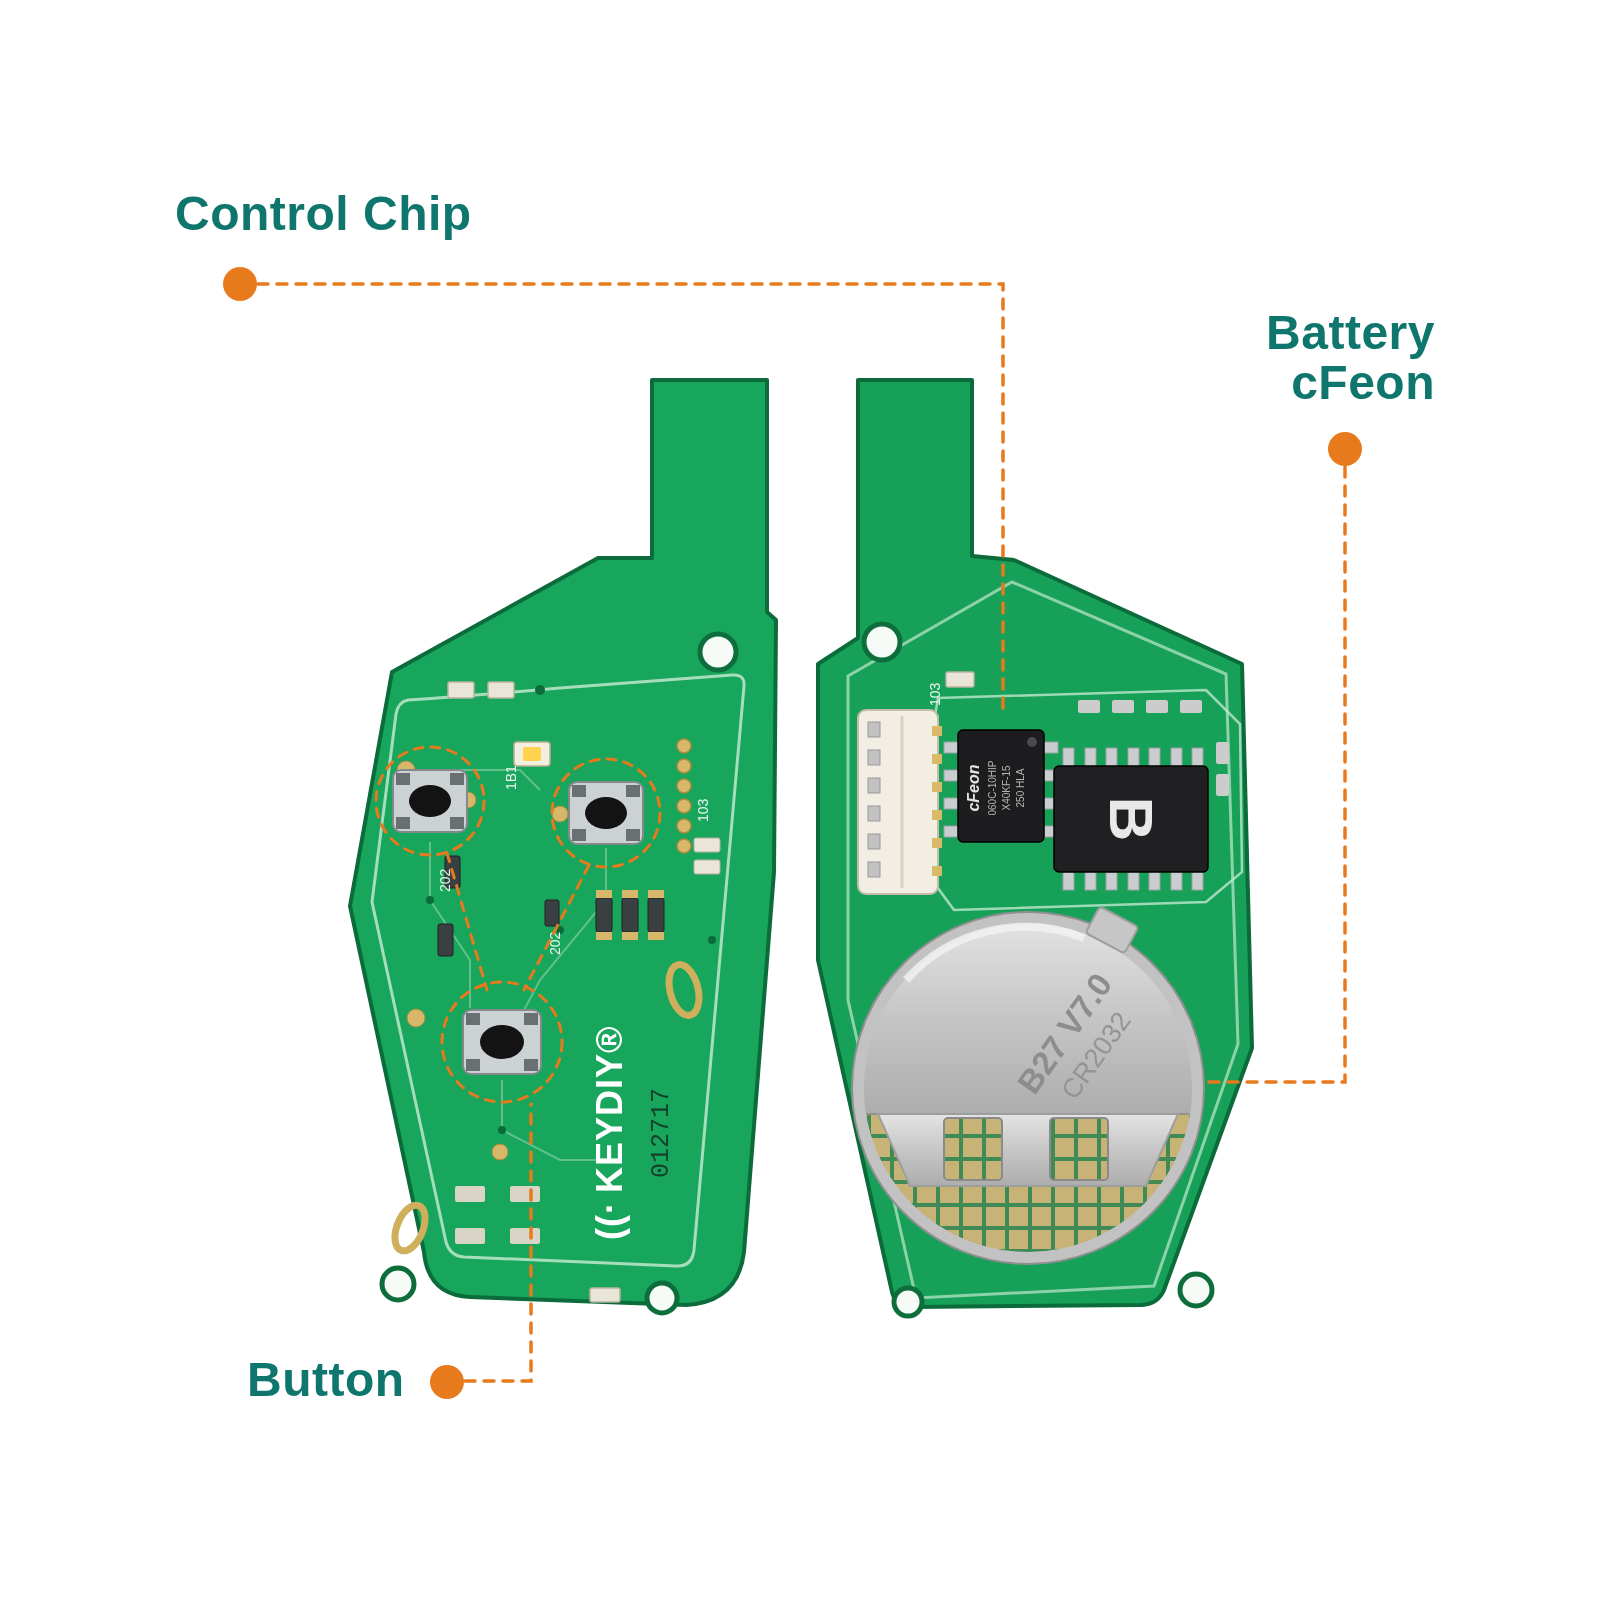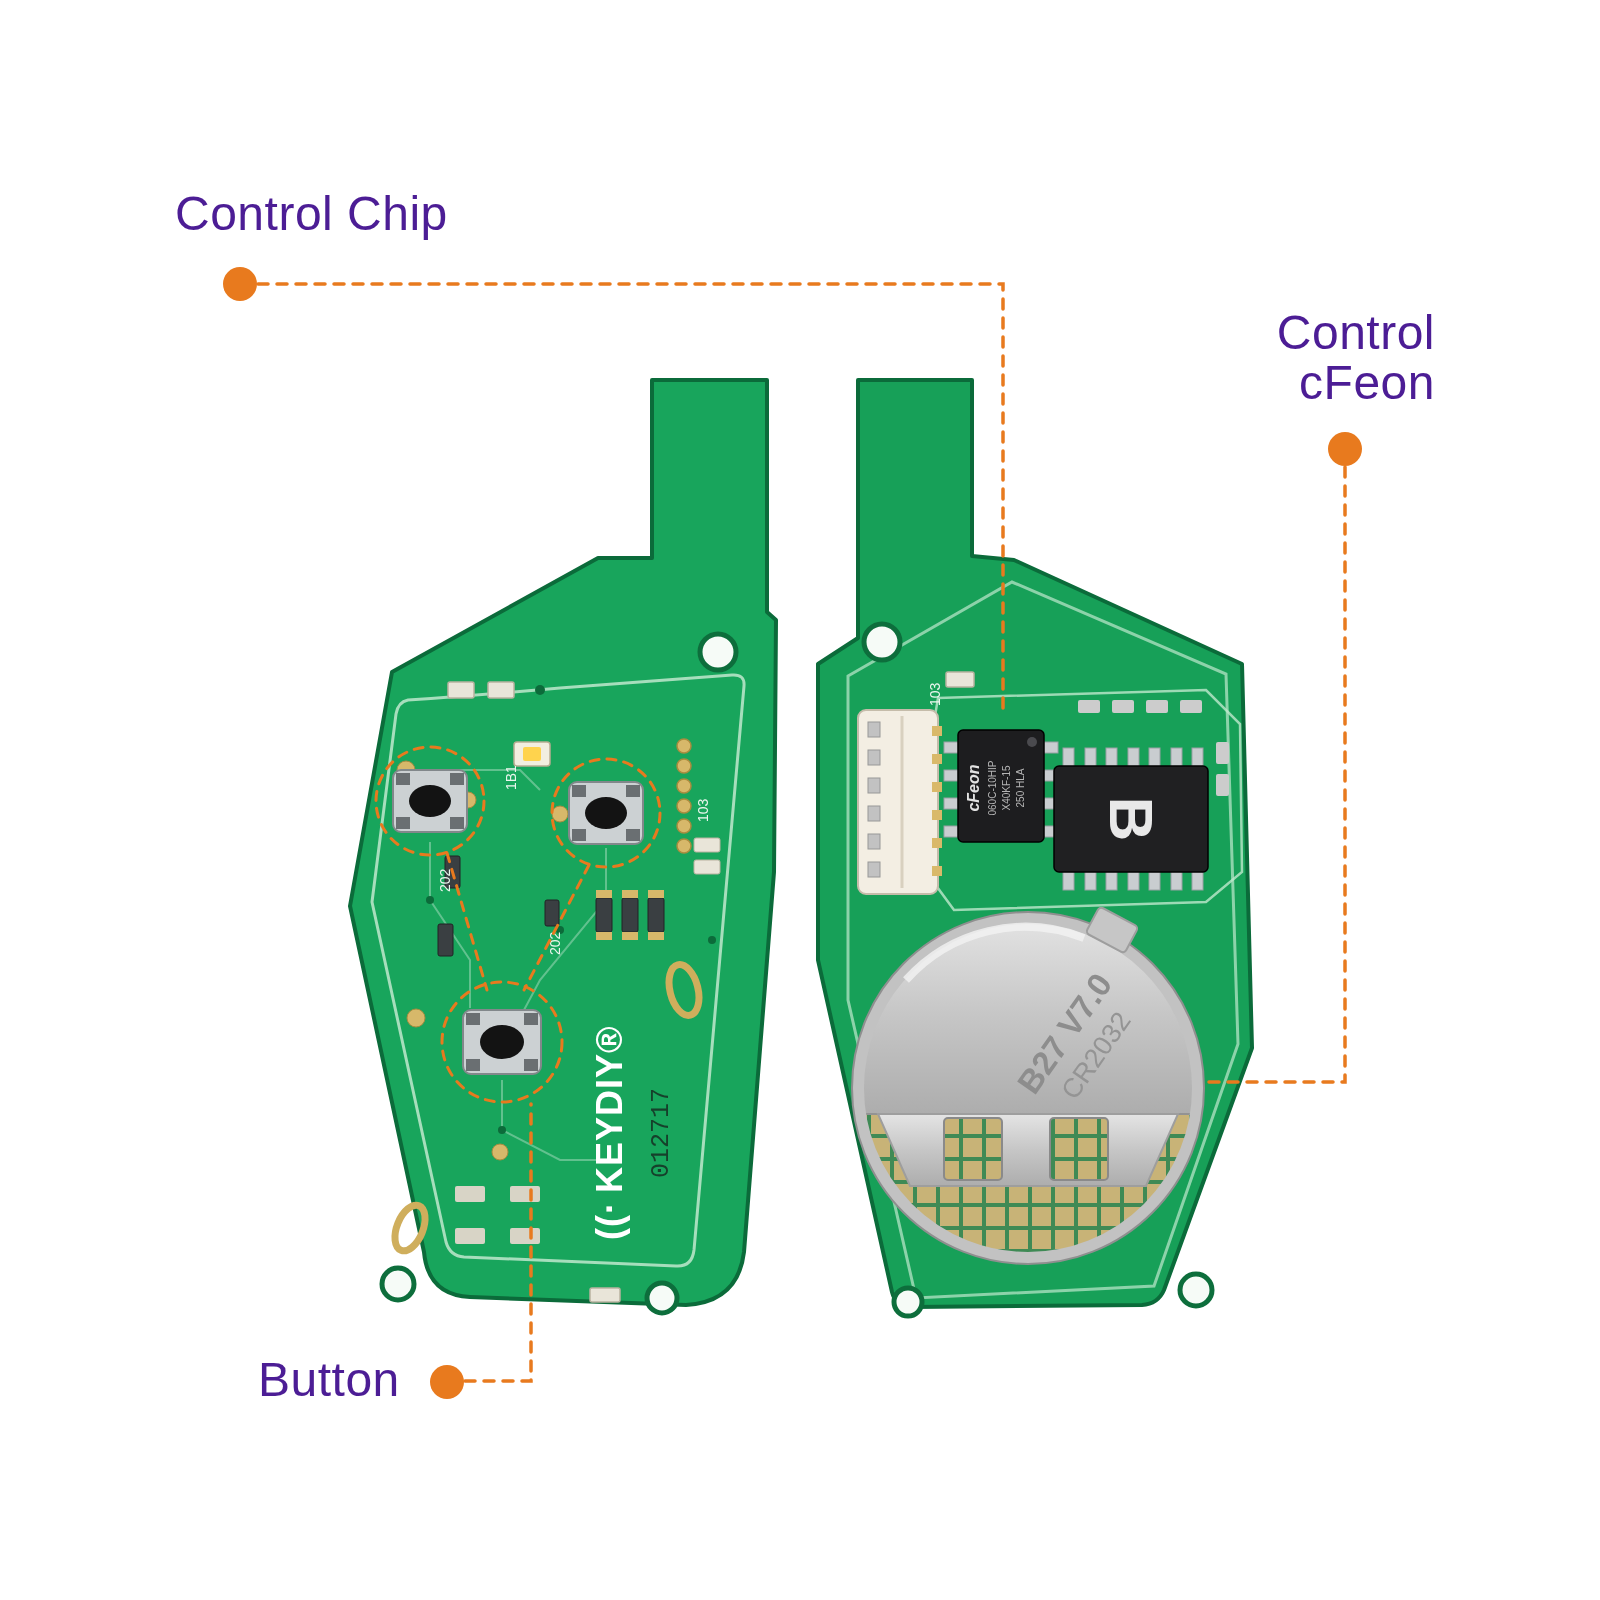--- a/index.html
+++ b/index.html
@@ -1,22 +1,22 @@
 <!DOCTYPE html>
 <html><head>
 <meta charset="utf-8">
 <style>
   html,body{margin:0;padding:0;background:#ffffff;}
   #stage{position:relative;width:1600px;height:1600px;background:#ffffff;overflow:hidden;
          font-family:"Liberation Sans",sans-serif;}
   #pcb-svg{position:absolute;left:0;top:0;}
-  .callout-label{position:absolute;font-weight:400;color:#4c1d95;letter-spacing:0.5px;}
+  .callout-label{position:absolute;font-weight:700;color:#0f766e;letter-spacing:0.5px;}
   #control-chip-label{left:175px;top:186px;font-size:48px;}
   #battery-label{left:1140px;top:308px;width:295px;text-align:right;font-size:48px;line-height:1.04;}
-  #button-label{left:258px;top:1352px;font-size:48px;}
+  #button-label{left:247px;top:1352px;font-size:48px;}
   .pcb-text{font-family:"Liberation Sans",sans-serif;}
   .mono{font-family:"Liberation Mono",monospace;}
 </style>
 </head>
 <body>
 
 <div id="stage">
 
   <svg id="pcb-svg" width="1600" height="1600" viewBox="0 0 1600 1600">
     <defs>
@@ -279,17 +279,17 @@
       <line x1="447" y1="853" x2="487" y2="990" stroke-width="3" stroke-dasharray="9 8" stroke="#e87a1e"></line>
       <line x1="589" y1="865" x2="524" y2="990" stroke-width="3" stroke-dasharray="9 8" stroke="#e87a1e"></line>
       <circle cx="240" cy="284" r="17" fill="#e87a1e"></circle>
       <circle cx="1345" cy="449" r="17" fill="#e87a1e"></circle>
       <circle cx="447" cy="1382" r="17" fill="#e87a1e"></circle>
     </g>
   </svg>
 
   <div id="control-chip-label" class="callout-label">Control Chip</div>
   <div id="battery-label" class="callout-label">
-    <div>Control</div>
+    <div>Battery</div>
     <div>cFeon</div>
   </div>
   <div id="button-label" class="callout-label">Button</div>
 </div>
 
 </body></html>

